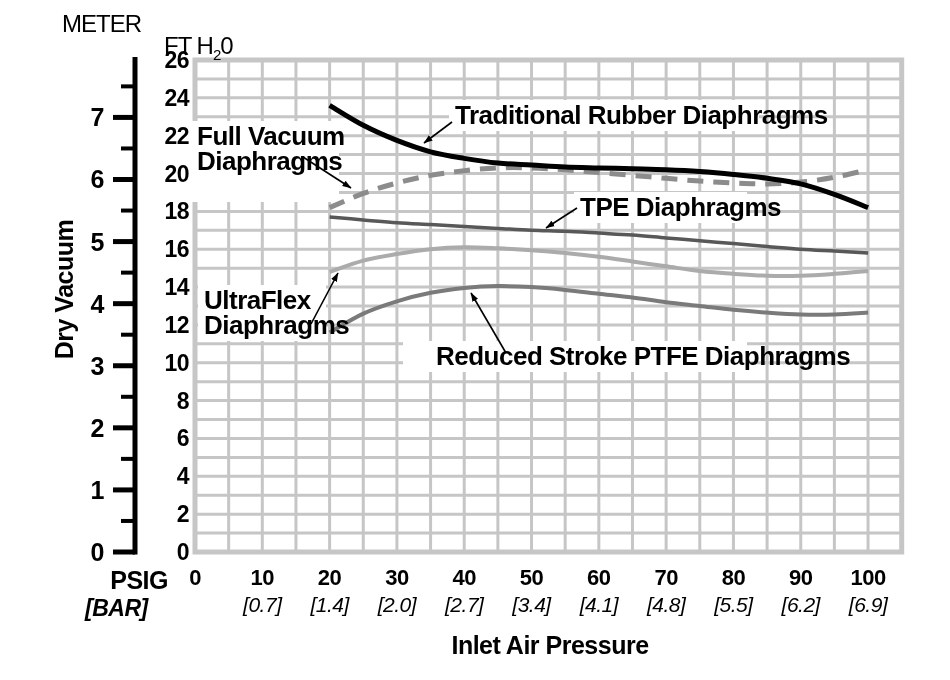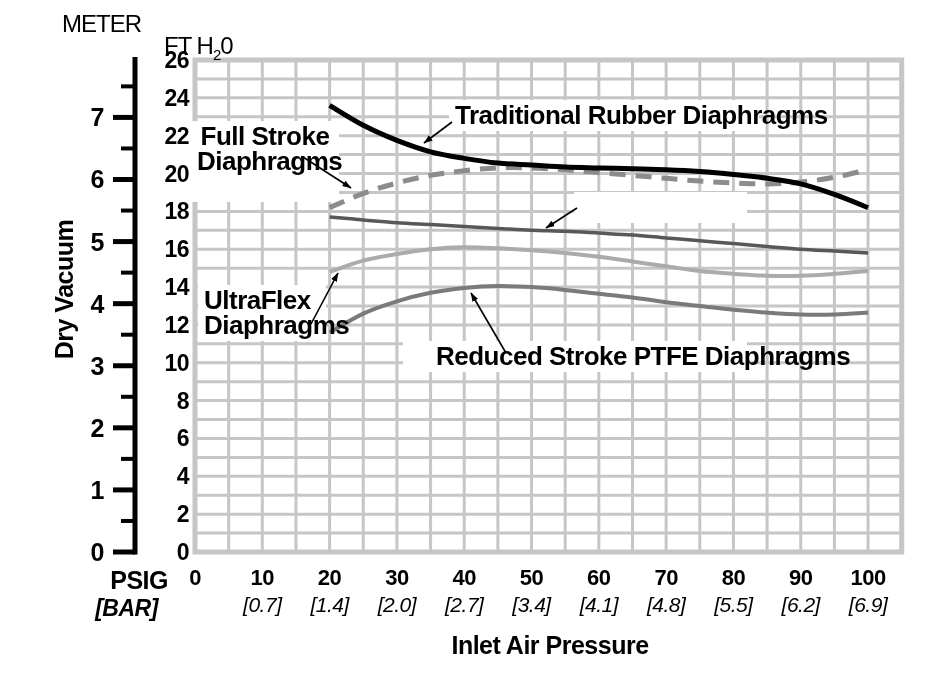--- a/index.html
+++ b/index.html
@@ -7,21 +7,21 @@
          font-family:"Liberation Sans",sans-serif;}
   #chart-svg{position:absolute;left:0;top:0;z-index:1;}
   .txt{position:absolute;z-index:2;color:#000;}
   .hdr{font-size:24px;font-weight:400;letter-spacing:-1px;white-space:nowrap;}
   #header-meter{left:62px;top:10px;}
   #header-ft{left:164px;top:10px;margin-top:22px;}
   #header-ft sub{font-size:15px;}
   #ylabel{left:-46px;top:275px;width:220px;text-align:center;font-size:25px;font-weight:700;
           transform:rotate(-90deg);transform-origin:center center;letter-spacing:-0.5px;}
   #psig-label{left:93px;top:566px;width:75px;text-align:right;font-size:25px;font-weight:700;letter-spacing:-0.5px;}
-  #bar-label{left:85px;top:595px;width:83px;text-align:center;font-size:23px;font-style:italic;font-weight:700;letter-spacing:-0.5px;}
+  #bar-label{left:85px;top:595px;width:83px;text-align:left;font-size:23px;font-style:italic;font-weight:700;letter-spacing:-0.5px;}
   #x-title{left:350px;top:631px;width:400px;text-align:center;font-size:25px;font-weight:700;letter-spacing:-0.5px;}
   .annotation{font-size:26px;font-weight:700;letter-spacing:-0.5px;white-space:nowrap;line-height:25px;}
   #ann-traditional{left:455px;top:103px;}
   #ann-full-stroke{left:197px;top:124px;width:136px;text-align:center;}
   #ann-tpe{left:580px;top:195px;}
   #ann-ultraflex{left:204px;top:288px;}
   #ann-reduced{left:397px;top:344px;margin-left:39px;}
   .svgtick{font-family:"Liberation Sans",sans-serif;font-weight:700;letter-spacing:-0.5px;}
 </style>
 </head>
@@ -180,24 +180,25 @@
 
   <div class="txt" id="psig-label">PSIG</div>
 
   <div class="txt" id="bar-label">[BAR]</div>
 
   <div class="txt" id="x-title">Inlet Air Pressure</div>
 
   <div class="txt annotation" id="ann-traditional">Traditional Rubber Diaphragms</div>
 
   <div class="txt annotation" id="ann-full-stroke">
-    <div>Full Stroke</div>
+    <div>Full Vacuum</div>
     <div>Diaphragms</div>
   </div>
 
+  <div class="txt annotation" id="ann-tpe">TPE Diaphragms</div>
 
   <div class="txt annotation" id="ann-ultraflex">
     <div>UltraFlex</div>
     <div>Diaphragms</div>
   </div>
 
   <div class="txt annotation" id="ann-reduced">Reduced Stroke PTFE Diaphragms</div>
 
 </div>
 

